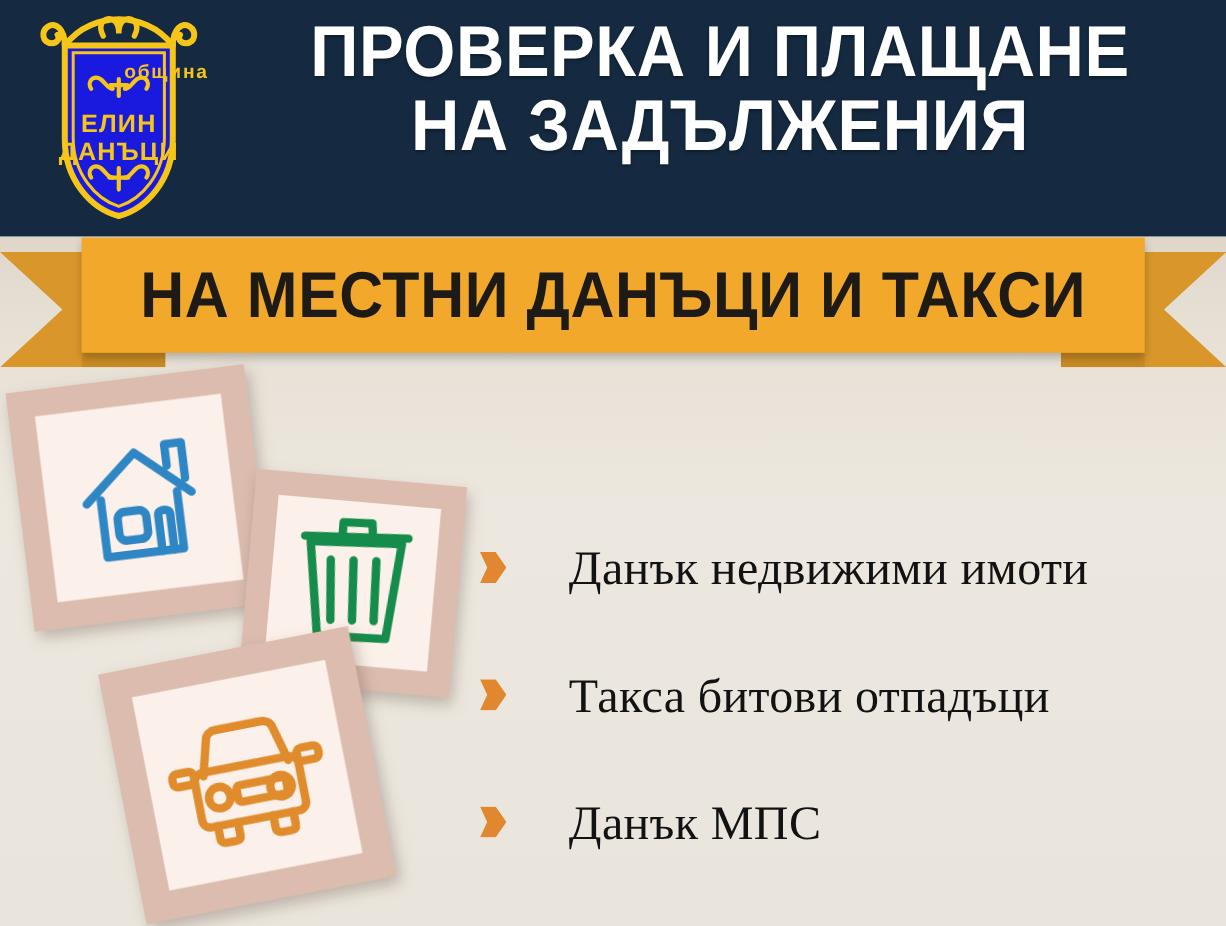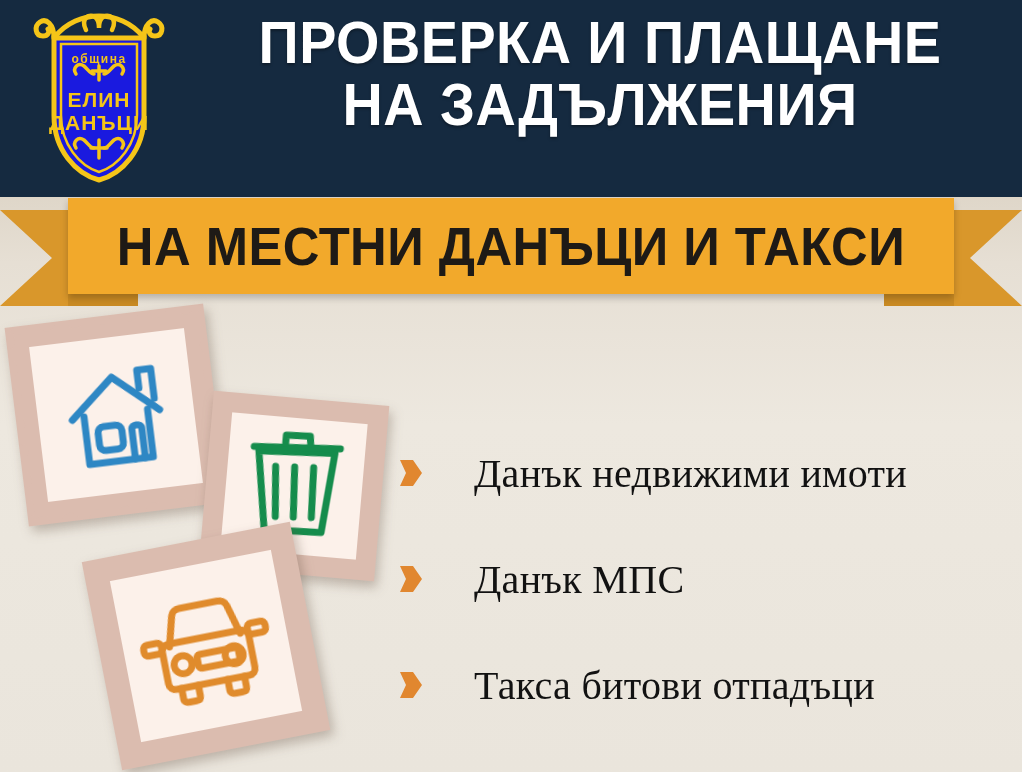--- a/index.html
+++ b/index.html
@@ -35,21 +35,21 @@
   .title-line{display:block;white-space:nowrap;}
 
   
   .logo{
     position:absolute;left:24px;top:8px;width:150px;height:180px;
   }
   .shield-text{
     position:absolute;left:0;right:0;top:44px;text-align:center;
     color:#F5C518;font-weight:bold;pointer-events:none;
   }
-  .shield-sm{font-size:12px;letter-spacing:1.5px;display:block;}
+  .shield-sm{font-size:16px;letter-spacing:1.5px;display:block;text-align:right;}
   .shield-big{font-size:21px;letter-spacing:1px;display:block;line-height:23px;text-align:center;}
 
   
   .ribbon{position:absolute;left:0;top:196px;width:1022px;height:115px;z-index:6;}
   .ribbon-tail{position:absolute;top:14px;width:120px;height:96px;background:#D9972B;}
   .ribbon-tail.left{left:0;clip-path:polygon(0 0,120px 0,120px 96px,0 96px,52px 48px);}
   .ribbon-tail.right{right:0;clip-path:polygon(0 0,120px 0,68px 48px,120px 96px,0 96px);}
   .ribbon-fold{position:absolute;top:84px;height:26px;width:70px;background:#C98A23;}
   .ribbon-fold.left{left:68px;clip-path:polygon(0 0,70px 0,70px 26px,0 26px);}
   .ribbon-fold.right{right:68px;clip-path:polygon(0 0,70px 0,70px 26px,0 26px);}
@@ -293,21 +293,21 @@
     </svg>
   </div>
 
   <div class="list">
     <div class="list-item">
       <span class="bullet"></span>
       <span class="list-label">Данък недвижими имоти</span>
     </div>
     <div class="list-item">
       <span class="bullet"></span>
-      <span class="list-label">Данък МПС</span>
+      <span class="list-label">Такса битови отпадъци</span>
     </div>
     <div class="list-item">
       <span class="bullet"></span>
-      <span class="list-label">Такса битови отпадъци</span>
+      <span class="list-label">Данък МПС</span>
     </div>
   </div>
 
 </div>
 
 </body></html>

